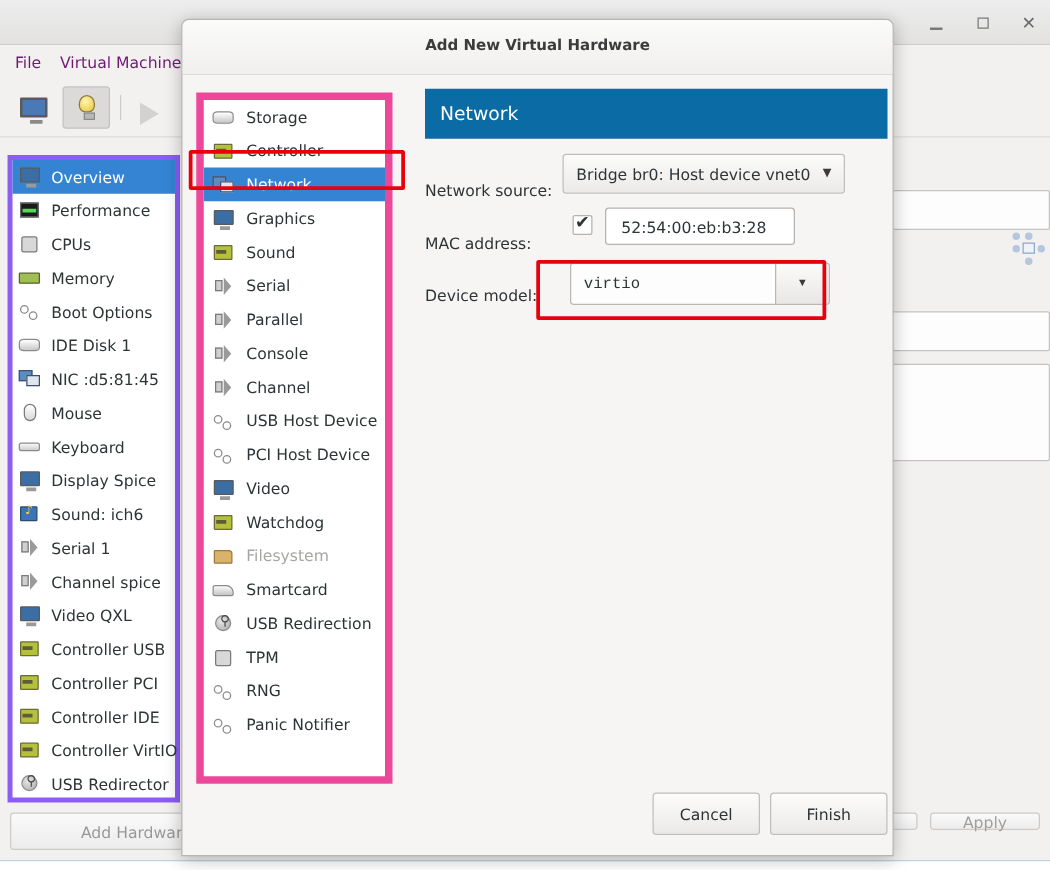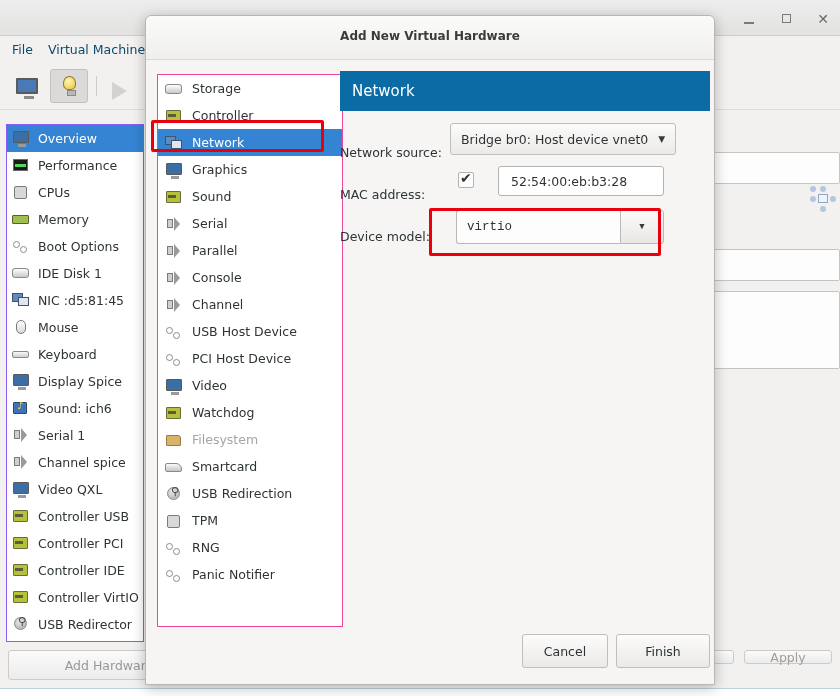--- a/index.html
+++ b/index.html
@@ -30,38 +30,38 @@
   .wc { position: absolute; top: 10px; width: 22px; height: 18px;
         color: #6a6a6a; font-size: 14px; line-height: 18px; text-align:center; }
   .wc.min { left: 738px; }
   .wc.max { left: 775px; }
   .wc.close { left: 812px; }
   .wc-min-glyph { display:block; width:10px; height:1.5px; background:#7a7a7a; margin: 12px auto 0; }
   .wc-max-glyph { display:block; width:9px; height:9px; border:1.5px solid #7a7a7a; margin: 4px auto 0; }
 
   .menubar { position:absolute; left:0; top:36px; width:840px; height:28px;
              background:#f2f1f0; }
-  .menu-item { position:absolute; top:4px; font-size:12.5px; color:#0c4a6e;
+  .menu-item { position:absolute; top:4px; font-size:12.5px; color:#701a75;
                padding: 2px 6px; }
   .menu-file { left: 6px; }
   .menu-vm   { left: 42px; text-align: center; }
 
   .toolbar { position:absolute; left:0; top:64px; width:840px; height:46px;
              background:#f2f1f0; border-bottom:1px solid #dddbd9; }
   .tb-btn { position:absolute; top:5px; width:38px; height:34px;
             border-radius:3px; }
   .tb-btn.pressed { background:#dcdad8; border:1px solid #c3c1bf; }
   .tb-1 { left: 8px; }
   .tb-2 { left: 50px; }
   .tb-sep { position:absolute; left:96px; top:12px; width:1px; height:20px;
             background:#cecccb; }
 
   .bg-sidebar {
     position:absolute; left:6px; top:124px; width:138px; height:518px;
-    background:#ffffff; border:1px solid #8b5cf6;
+    background:#ffffff; border:4px solid #8b5cf6;
   }
   .bg-row { position:relative; height:27px; display:flex; align-items:center;
             padding-left:4px; font-size:12.5px; color:#2e3436; white-space:nowrap; }
   .bg-row.selected { background:#3584d4; color:#ffffff; }
   .bg-row .ico { width:22px; height:20px; margin-right:5px; flex:0 0 22px;
                  position:relative; }
 
   .addhw-btn {
     position:absolute; left:8px; top:650px; width:202px; height:30px;
     background:linear-gradient(to bottom,#fafafa,#ececec);
@@ -96,22 +96,22 @@
   }
   .dlg-titlebar {
     position:absolute; left:0; top:0; width:100%; height:44px;
     background: linear-gradient(to bottom,#fbfbfa 0%, #f0efee 100%);
     border-bottom:1px solid #dcdad8; border-radius:6px 6px 0 0;
   }
   .dlg-title { position:absolute; width:100%; top:13px; text-align:center;
                font-size:12px; color:#3b3b3b; font-weight:600; }
 
   .dlg-list {
-    position:absolute; left:11px; top:58px; width:186px; height:553px;
-    background:#ffffff; border:1px solid #ec4899;
+    position:absolute; left:11px; top:58px; width:157px; height:553px;
+    background:#ffffff; border:6px solid #ec4899;
     overflow:hidden;
   }
   .dlg-row { height:27px; display:flex; align-items:center; padding-left:6px;
              font-size:12.5px; color:#2e3436; white-space:nowrap; }
   .dlg-row.selected { background:#3584d4; color:#ffffff; }
   .dlg-row.disabled { color:#a8a6a4; }
   .dlg-row .ico { width:20px; height:18px; margin-right:8px; flex:0 0 20px; position:relative; }
 
   .hl-box { position:absolute; border:3px solid #e8000d; border-radius:2px;
             pointer-events:none; }
@@ -139,21 +139,21 @@
   .chk { position:absolute; left:118px; top:9px; width:16px; height:16px;
          background:#fdfdfd; border:1px solid #b5b3b1; border-radius:2px; }
   .chk::after { content:"✔"; position:absolute; left:1px; top:-3px;
                 font-size:14px; color:#2e3436; }
   .textfield {
     position:absolute; height:30px; background:#ffffff;
     border:1px solid #b5b3b1; border-radius:3px;
     display:flex; align-items:center; padding:0 12px;
     font-size:12.5px; color:#2e3436;
   }
-  .tf-mac { left:158px; top:3px; width:166px; }
+  .tf-mac { left:144px; top:3px; width:152px; }
 
   .editcombo { position:absolute; left:116px; top:5px; width:208px; height:34px;
                display:flex;font-family:Liberation Mono, monospace; }
   .editcombo .ec-entry {
     flex:1; background:#fdfdfd; border:1px solid #bab8b6;
     border-right:none; border-radius:3px 0 0 3px;
     display:flex; align-items:center; padding:0 10px;
     font-size:12.5px; color:#2e3436;
   }
   .editcombo .ec-btn {

